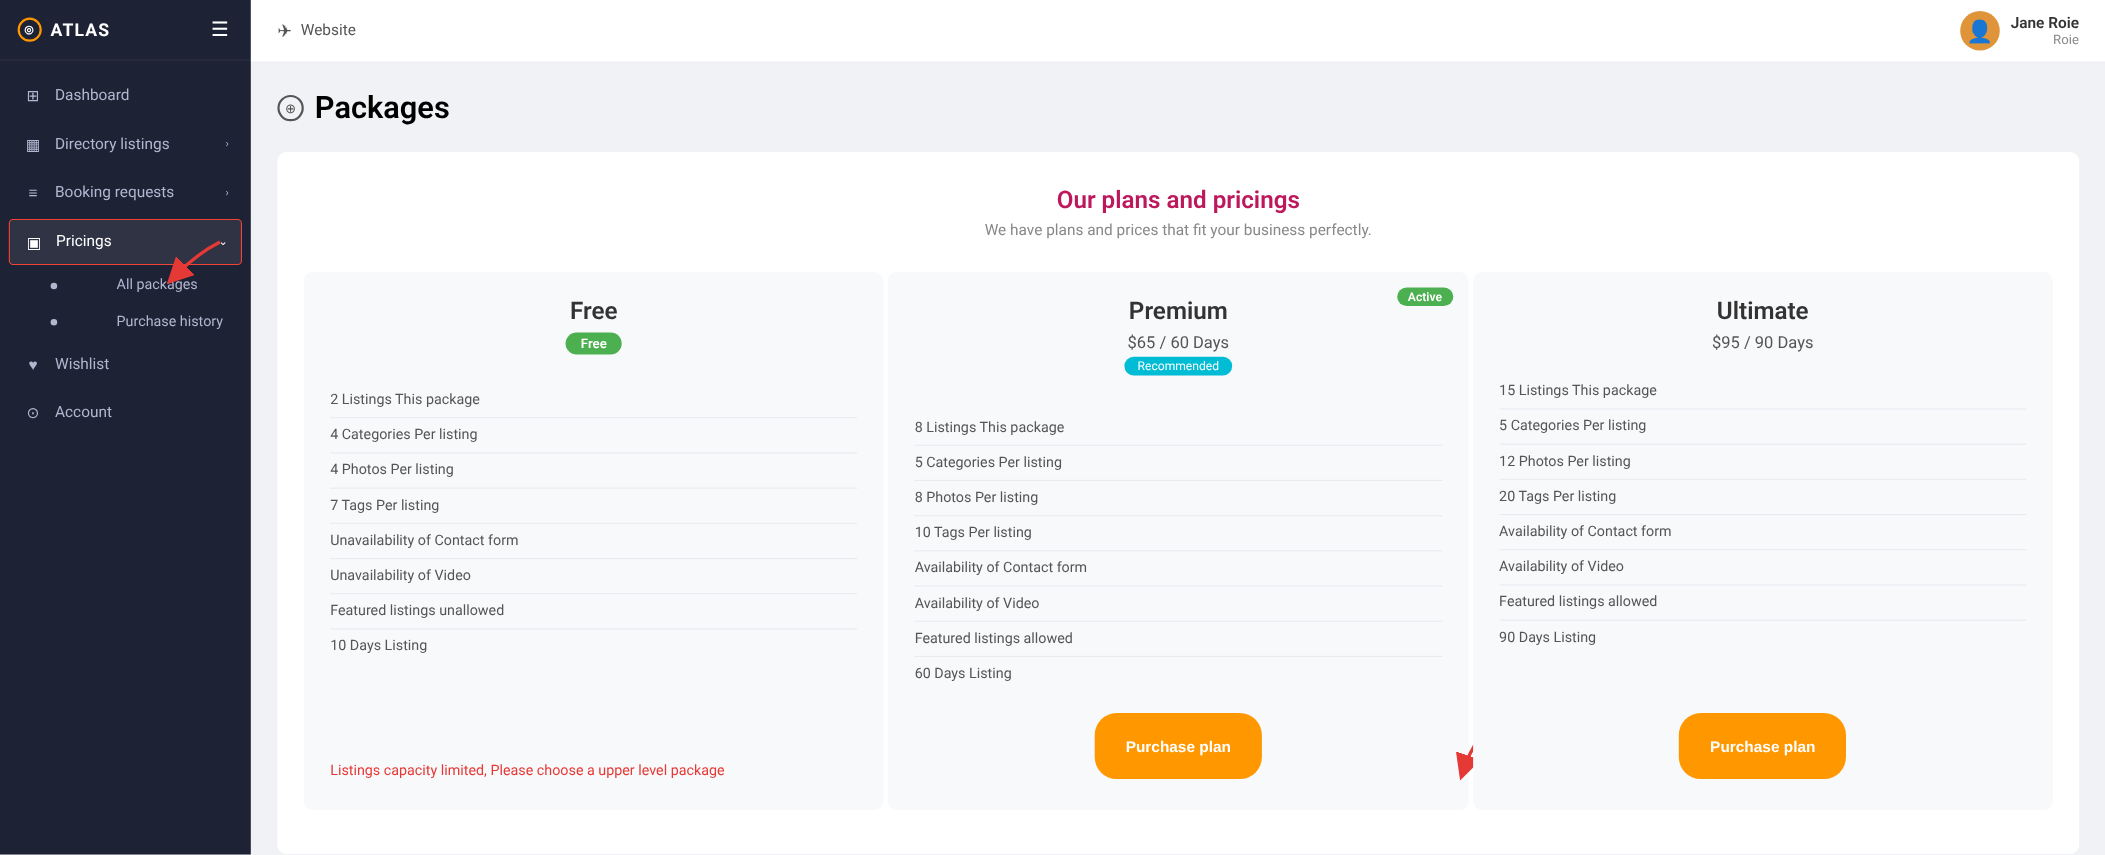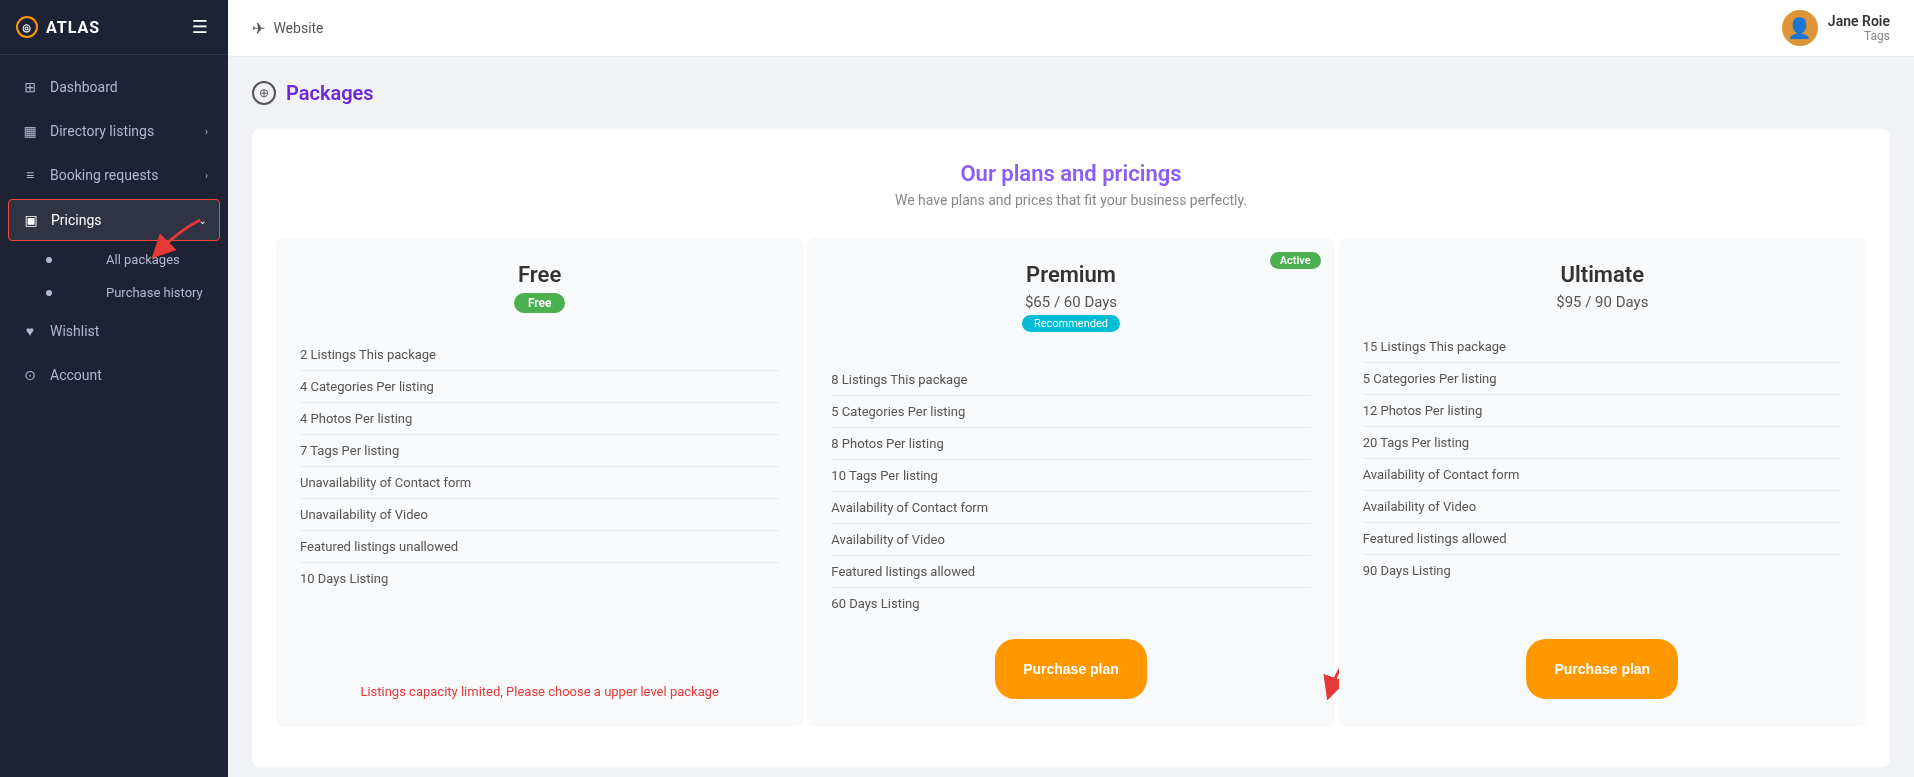--- a/index.html
+++ b/index.html
@@ -132,32 +132,32 @@
       margin-bottom: 24px;
     }
     .page-header-icon {
       width: 24px; height: 24px;
       border-radius: 50%;
       border: 2px solid #555;
       display: flex; align-items: center; justify-content: center;
       font-size: 12px;
       color: #555;
     }
-    .page-title { font-size: 20px; font-weight: 600; color: #6d28d9; }
+    .page-title { font-size: 28px; font-weight: 600; color: #000000; }
 
     .plans-section {
       background: #fff;
       border-radius: 8px;
       padding: 32px 24px 40px;
     }
     .plans-heading {
       text-align: center;
       margin-bottom: 6px;
     }
-    .plans-heading h2 { font-size: 22px; font-weight: 600; color: #8b5cf6; }
+    .plans-heading h2 { font-size: 22px; font-weight: 600; color: #be185d; }
     .plans-subheading { text-align: center; font-size: 14px; color: #888; margin-bottom: 30px; }
 
     .plans-grid {
       display: grid;
       grid-template-columns: repeat(3, 1fr);
       gap: 4px;
     }
     .plan-card {
       background: #f8f9fb;
       border-radius: 8px;
@@ -221,21 +221,21 @@
     }
     .plan-features { flex: 1; }
     .plan-feature {
       font-size: 13px;
       color: #555;
       padding: 8px 0;
       border-bottom: 1px solid #e8eaf0;
     }
     .plan-feature:last-child { border-bottom: none; }
     .plan-warning {
-      text-align: center;
+      text-align: left;
       color: #e53935;
       font-size: 13px;
       margin-top: 16px;
     }
     .plan-btn-area {
       display: flex;
       justify-content: center;
       margin-top: 20px;
     }
     .purchase-btn {
@@ -314,21 +314,21 @@
 
   <header class="topbar">
     <div class="topbar-left">
       <span style="font-size:16px; color:#555;">✈</span>
       <span style="cursor:pointer; color:#555;">Website</span>
     </div>
     <div class="topbar-right">
       <div class="user-avatar" style="background: #e0943a; color:#fff; font-size:20px;">👤</div>
       <div class="user-info">
         <div class="user-name">Jane Roie</div>
-        <div class="user-role">Tags</div>
+        <div class="user-role">Roie</div>
       </div>
     </div>
   </header>
 
   <div class="page-area">
 
     <div class="page-header">
       <div class="page-header-icon">⊕</div>
       <h1 class="page-title">Packages</h1>
     </div>

